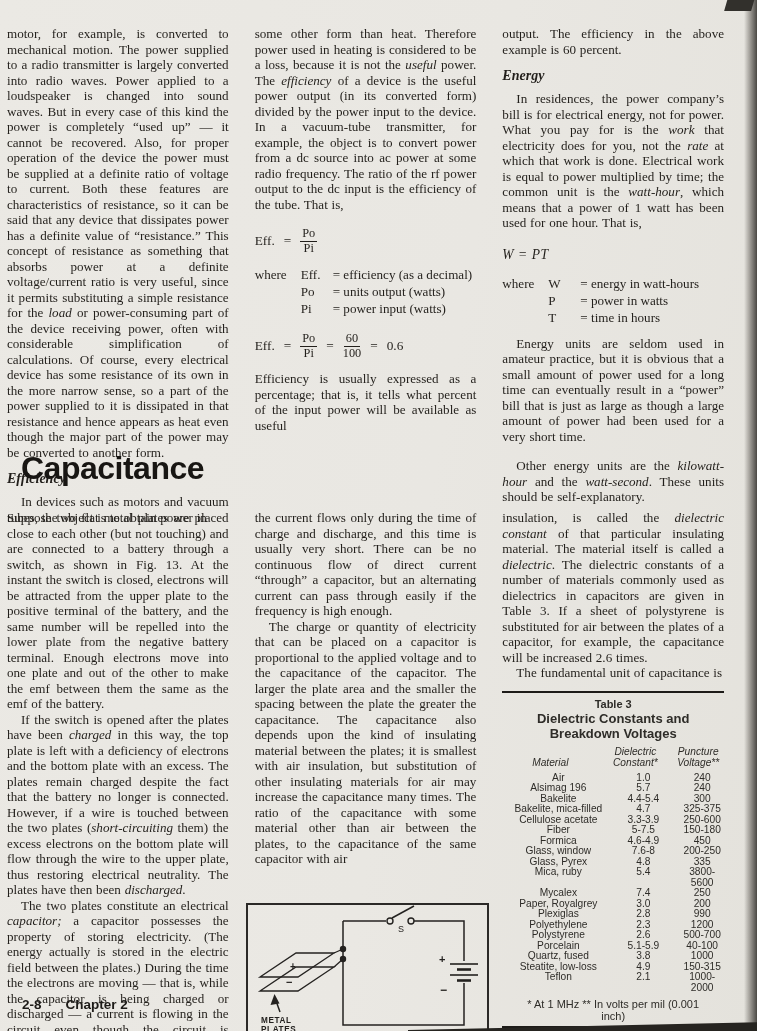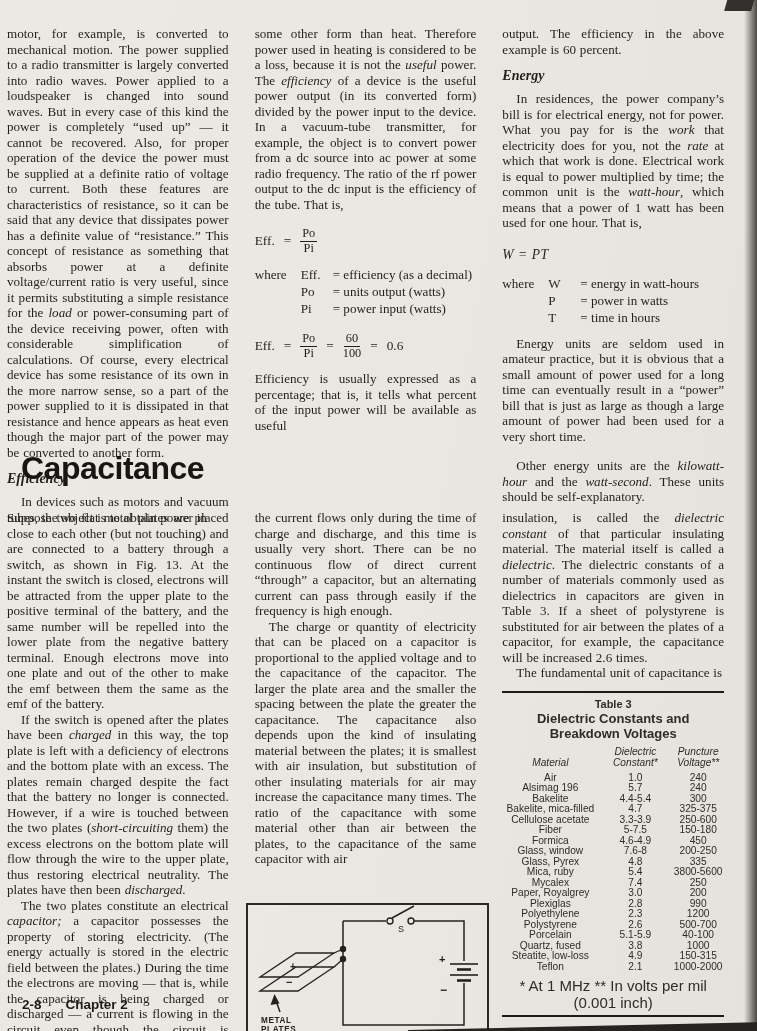--- a/index.html
+++ b/index.html
@@ -22,23 +22,23 @@
   .formula-plain{font-size:13.6px;margin:16px 0 12px;letter-spacing:.5px;font-style:italic;}
   .cap-title{position:absolute;left:21px;top:450px;margin:0;
              font-family:"Liberation Sans",sans-serif;font-weight:bold;
              font-size:32px;letter-spacing:-.5px;color:#181613;text-align:center;}
   .figbox{margin-top:36px;margin-left:-9px;width:239px;height:142px;
           border:2px solid #2b2927;background:rgba(255,255,255,.06);}
   .t3{font-family:"Liberation Sans",sans-serif;font-size:10.2px;color:#2e2c28;margin-top:10px;text-align:center;}
   .t3-rule{border:0;border-top:2px solid #1d1b18;margin:2px 0;}
   .t3-title{font-weight:bold;font-size:11px;margin:5px 0 0;}
   .t3-sub{font-weight:bold;font-size:13px;margin:1px 0 5px;}
-  .t3-row{display:grid;grid-template-columns:96px 74px 1fr;line-height:10.5px;}
+  .t3-row{display:grid;grid-template-columns:96px 74px 1fr;line-height:10.5px;margin-left:8px;}
   .t3-head{font-style:italic;line-height:11px;margin:2px 0 5px;}
-  .t3-foot{margin:5px 16px 4px;font-size:15px;}
+  .t3-foot{margin:5px 16px 4px;font-size:11px;}
   .footer{position:absolute;left:22px;top:997px;display:flex;gap:24px;
           font-family:"Liberation Sans",sans-serif;font-weight:bold;font-size:13.5px;color:#1d1b18;}
   .edge-right{position:absolute;top:0;right:0;width:13px;height:100%;
               background:linear-gradient(to right,rgba(120,115,105,0) 0%,rgba(92,88,82,.5) 45%,#4a4844 100%);}
   .corner-mark{position:absolute;top:-2px;right:4px;width:27px;height:13px;
                background:#32302c;transform:skewX(-16deg);}
   .bottom-bar{position:absolute;bottom:0;left:408px;right:0;height:10px;background:#262420;
               clip-path:polygon(0 90%,100% 12%,100% 100%,0 100%);}
   svg text{font-family:"Liberation Sans",sans-serif;fill:#242220;}
 </style>

